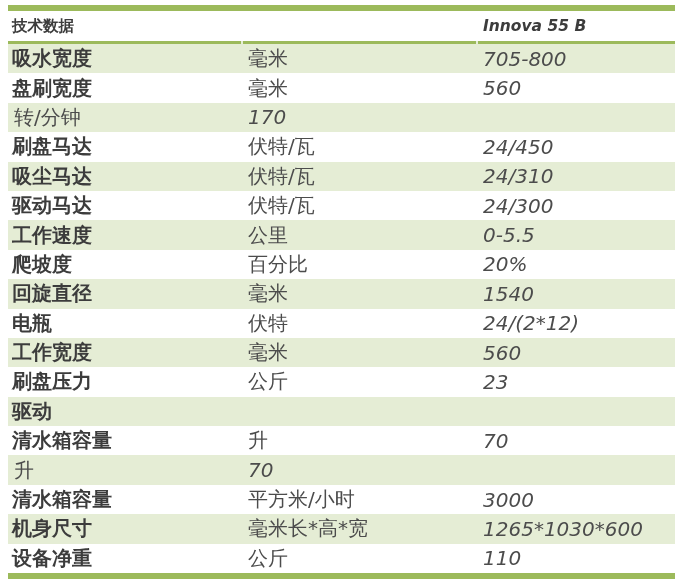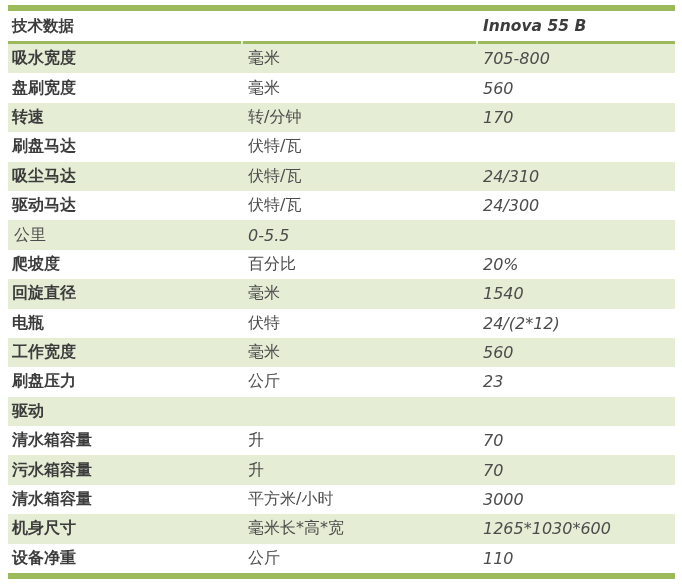--- a/index.html
+++ b/index.html
@@ -20,21 +20,21 @@
   .bar.bottom{margin-top:0;}
   .row{
     display:grid;
     grid-template-columns:234px 235px 198px;
     align-items:center;
     height:29.4px;
   }
   .row.header{height:30px;}
   .row.striped{background:var(--stripe);}
   .cell{
-    font-size:16px;
+    font-size:20px;
     color:var(--value);
     white-space:nowrap;
     overflow:hidden;
   }
   .cell.c1{padding-left:4px;font-weight:bold;color:var(--label);}
   .cell.c2{padding-left:6px;}
   .cell.c3{padding-left:6px;font-style:italic;}
   .row.header .cell{font-weight:bold;color:var(--label);font-size:15.5px;}
   .underline{
     position:relative;
@@ -69,39 +69,40 @@
       <div class="cell c1">吸水宽度</div>
       <div class="cell c2">毫米</div>
       <div class="cell c3">705-800</div>
     </div>
     <div class="row">
       <div class="cell c1">盘刷宽度</div>
       <div class="cell c2">毫米</div>
       <div class="cell c3">560</div>
     </div>
     <div class="row striped">
-      <div class="cell c1">转速</div>
       <div class="cell c2">转/分钟</div>
       <div class="cell c3">170</div>
     </div>
     <div class="row">
       <div class="cell c1">刷盘马达</div>
       <div class="cell c2">伏特/瓦</div>
+      <div class="cell c3">24/450</div>
     </div>
     <div class="row striped">
       <div class="cell c1">吸尘马达</div>
       <div class="cell c2">伏特/瓦</div>
       <div class="cell c3">24/310</div>
     </div>
     <div class="row">
       <div class="cell c1">驱动马达</div>
       <div class="cell c2">伏特/瓦</div>
       <div class="cell c3">24/300</div>
     </div>
     <div class="row striped">
+      <div class="cell c1">工作速度</div>
       <div class="cell c2">公里</div>
       <div class="cell c3">0-5.5</div>
     </div>
     <div class="row">
       <div class="cell c1">爬坡度</div>
       <div class="cell c2">百分比</div>
       <div class="cell c3">20%</div>
     </div>
     <div class="row striped">
       <div class="cell c1">回旋直径</div>
@@ -125,21 +126,20 @@
     </div>
     <div class="row striped">
       <div class="cell c1">驱动</div>
     </div>
     <div class="row">
       <div class="cell c1">清水箱容量</div>
       <div class="cell c2">升</div>
       <div class="cell c3">70</div>
     </div>
     <div class="row striped">
-      <div class="cell c1">污水箱容量</div>
       <div class="cell c2">升</div>
       <div class="cell c3">70</div>
     </div>
     <div class="row">
       <div class="cell c1">清水箱容量</div>
       <div class="cell c2">平方米/小时</div>
       <div class="cell c3">3000</div>
     </div>
     <div class="row striped">
       <div class="cell c1">机身尺寸</div>

